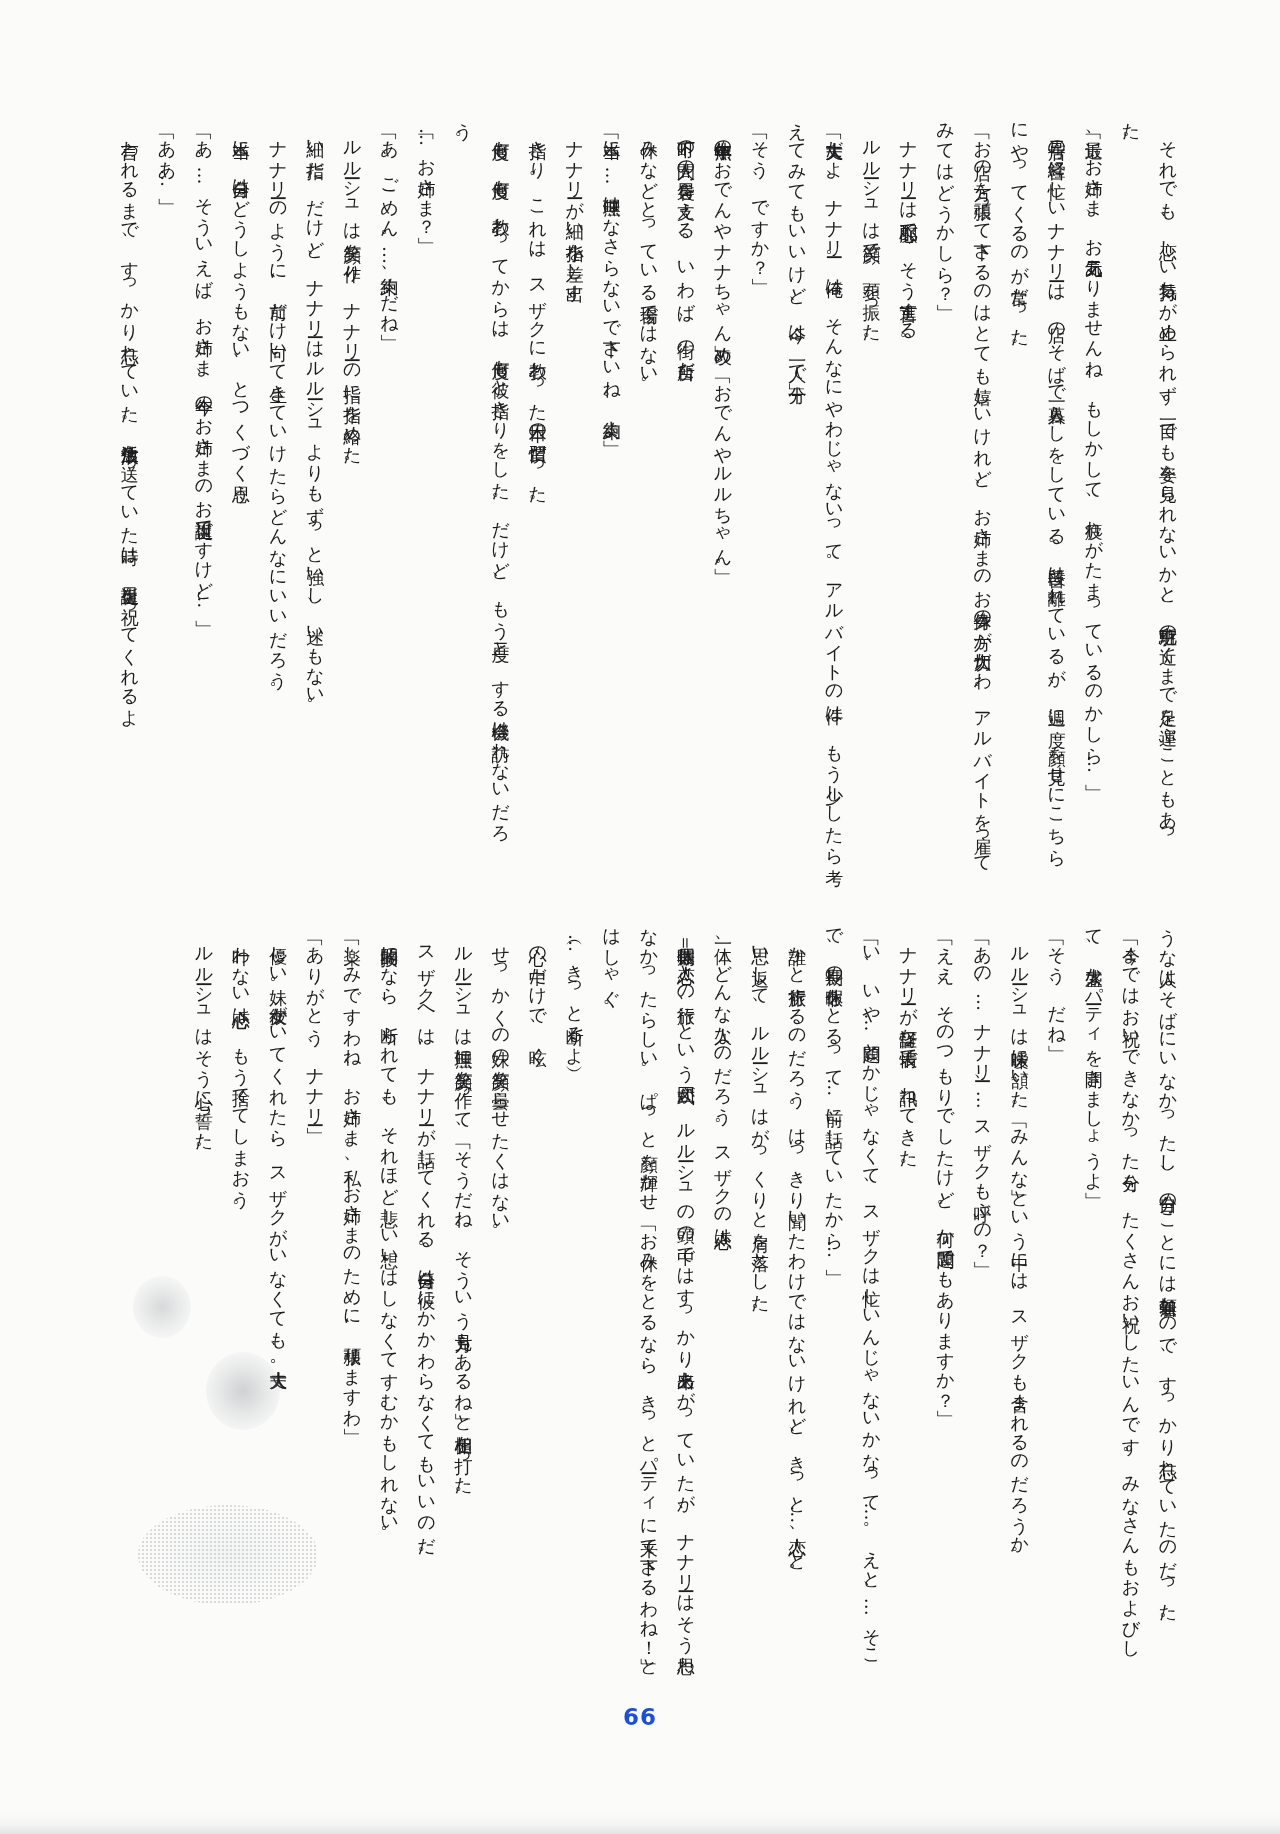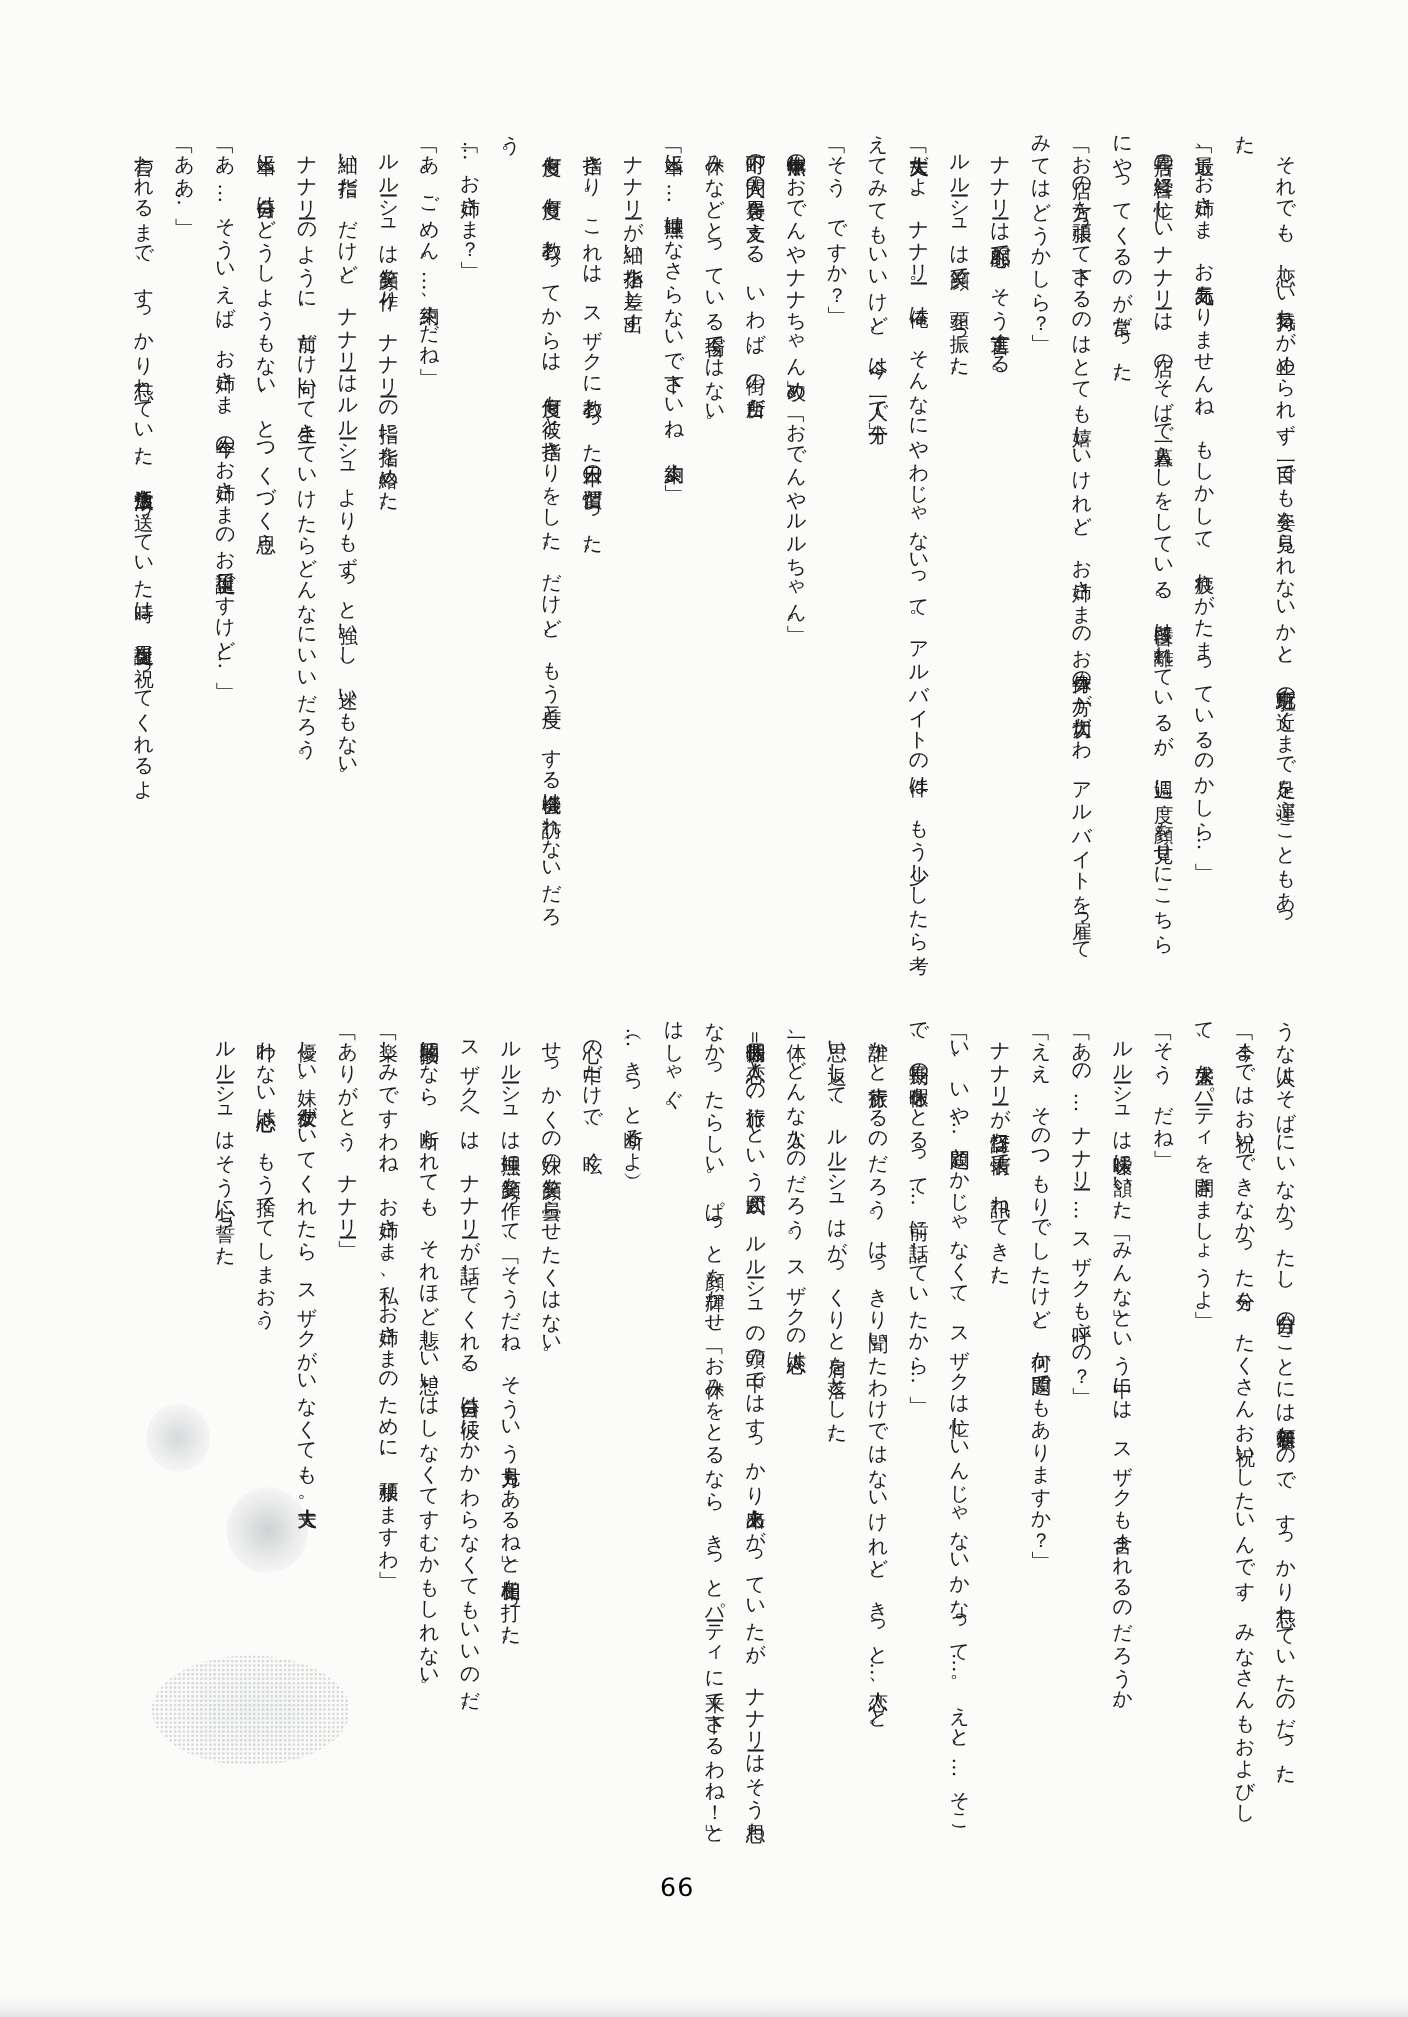--- a/index.html
+++ b/index.html
@@ -46,25 +46,26 @@
     text-indent: 1em;
   }
   .vtext p.cont {
     text-indent: 0;
   }
   .page-number {
     position: absolute;
     left: 600px;
     top: 1704px;
     width: 80px;
-    text-align: left;
+    text-align: center;
     font-family: "DejaVu Sans", "Liberation Sans", sans-serif;
     font-size: 23px;
-    color: #000000;
+    color: #1d4ed8;
     letter-spacing: 1px;
+    font-weight: bold;
   }
   .smudge {
     position: absolute;
     border-radius: 50%;
     pointer-events: none;
   }
   #smudge-1 {
     left: 133px; top: 1276px; width: 58px; height: 62px;
     background: radial-gradient(circle,
       rgba(140,145,150,0.32) 0%,

